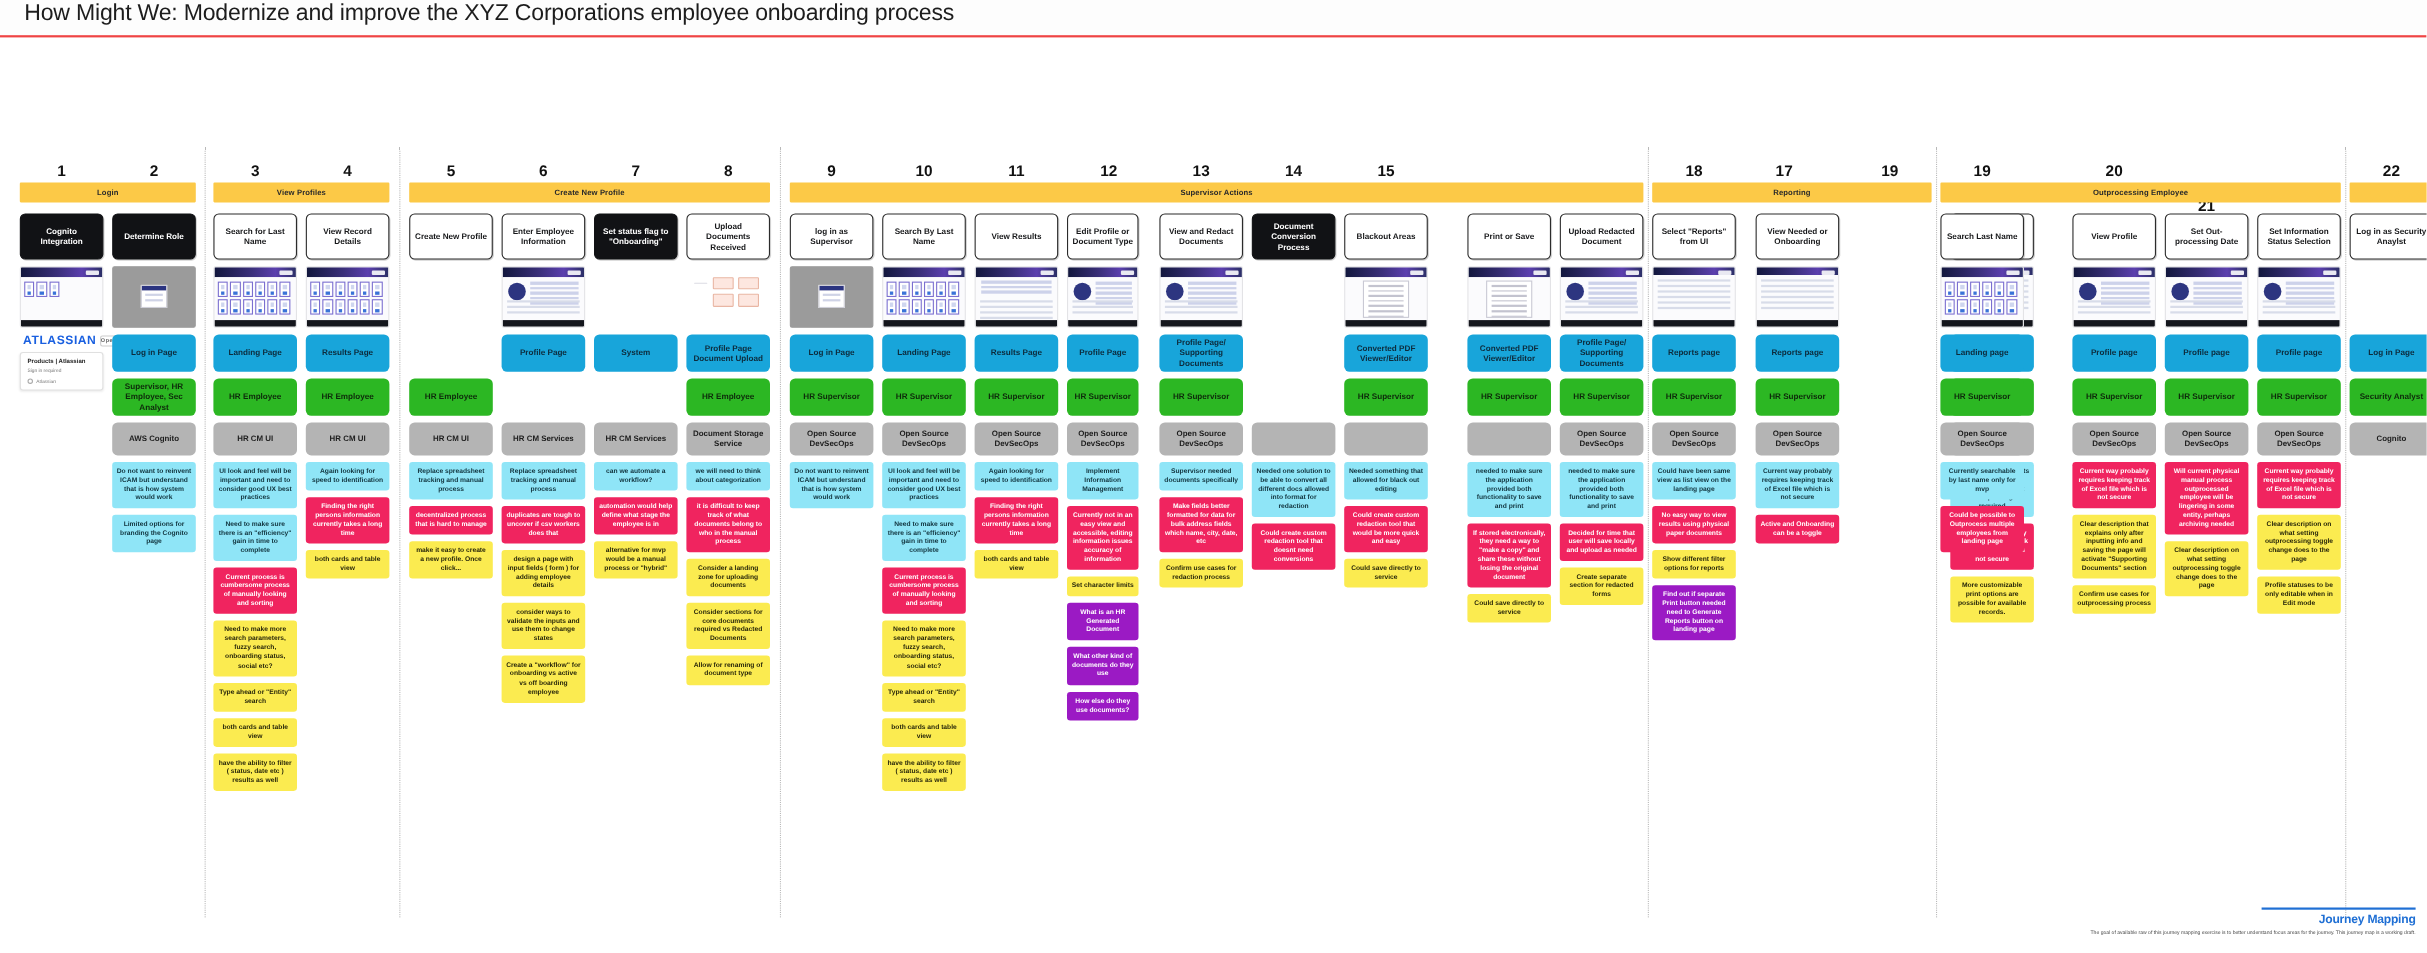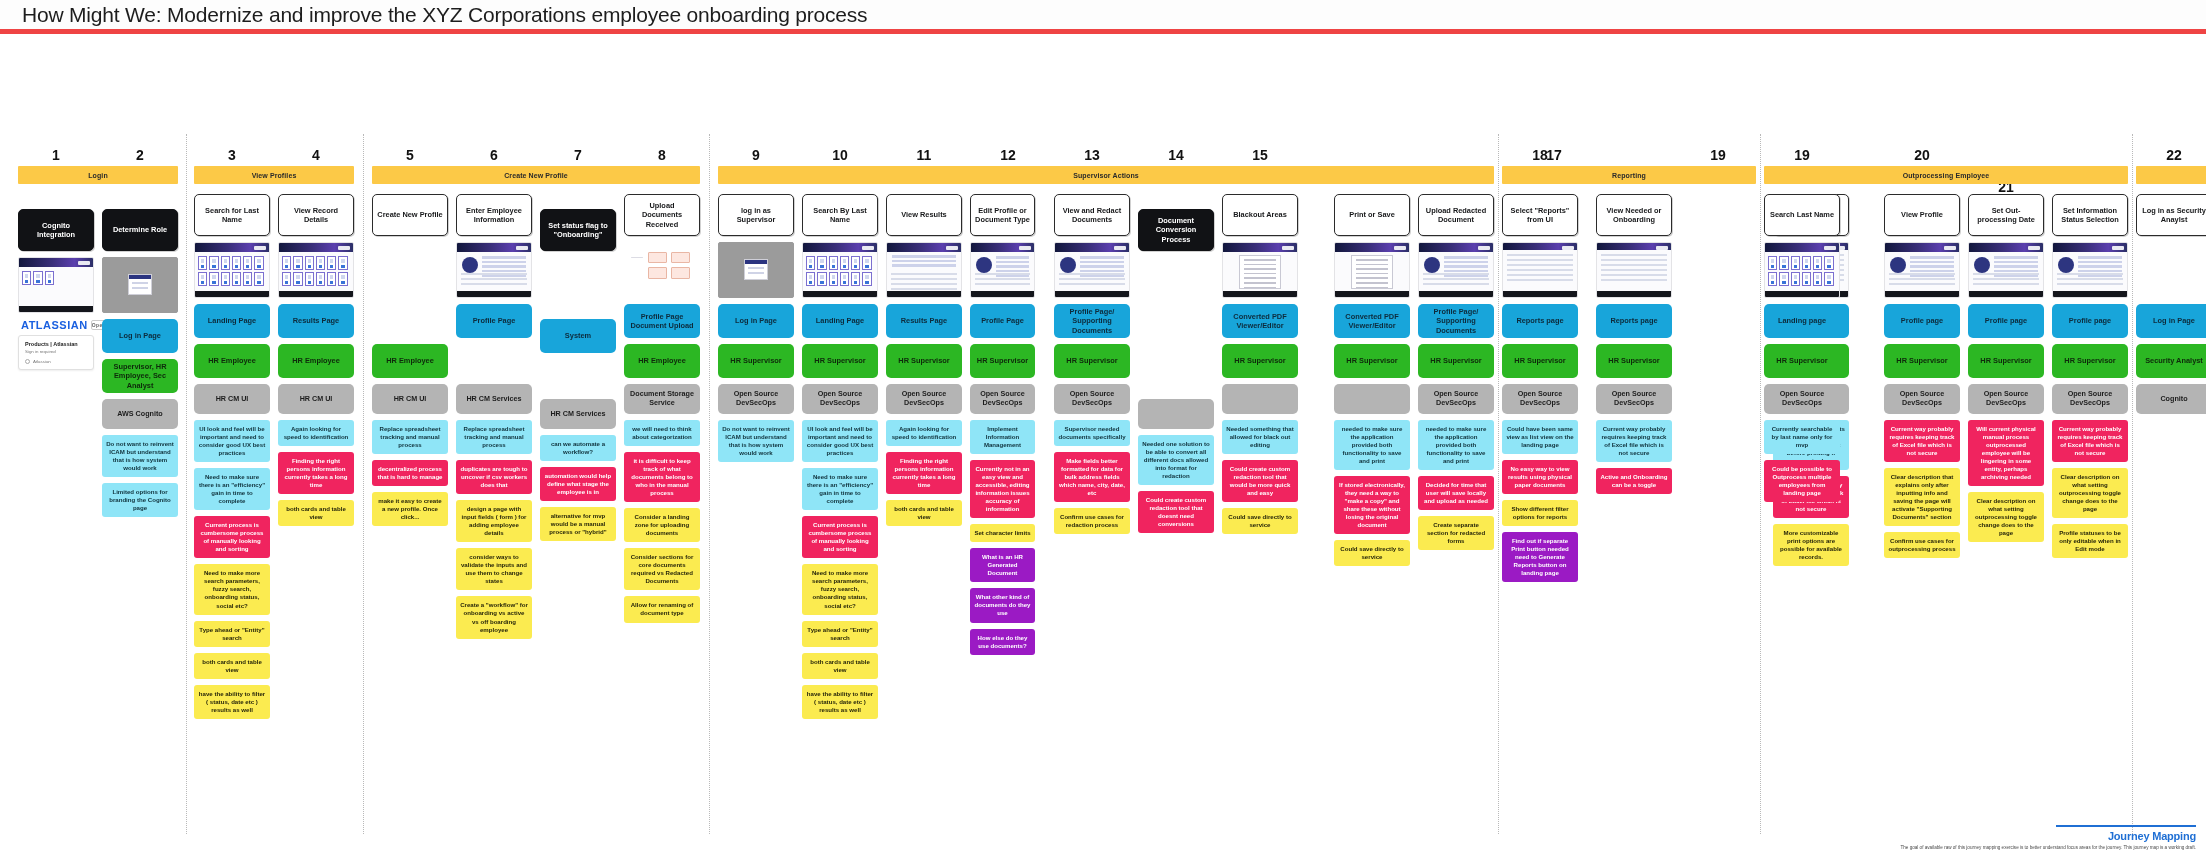--- a/index.html
+++ b/index.html
@@ -7,22 +7,22 @@
     width: 2206px; height: 866px;
     background: #ffffff;
     font-family: "Liberation Sans", sans-serif;
     overflow: hidden;
   }
   #board { position: relative; width: 2206px; height: 866px; background:#fff; }
 
   
   .title-bar {
     position: absolute; left: 0; top: 0; width: 2206px; height: 34px;
-    background: #fdfdfd; border-bottom: 5px solid #ef4444;
-    display: flex; align-items: center;
+    background: #fdfdfd; border-bottom: 2px solid #ef4444;
+    display: flex; align-items: flex-start;
   }
   .title-text {
     font-size: 21px; color: #1d1d1d; font-weight: 400;
     padding-left: 22px; letter-spacing: -0.2px; white-space: nowrap;
   }
 
   
   .grid { position: absolute; left: 0; top: 34px; width: 2206px; height: 832px; }
 
   .colnum {
@@ -46,21 +46,21 @@
   .card {
     width: 100%; border-radius: 5px; display: flex;
     align-items: center; justify-content: center; text-align: center;
     padding: 3px 4px; line-height: 1.22; margin-bottom: 6px;
   }
   .c-step {
     height: 42px; background: #ffffff; color: #17181a;
     border: 1.3px solid #2b2b2b; font-size: 7.4px; font-weight: 600;
     box-shadow: 1px 1px 0 rgba(0,0,0,.18);
   }
-  .c-step.dark { background:#111215; color:#fff; border-color:#111215;margin-top:15px; }
+  .c-step.dark { background:#111215; color:#fff; border-color:#111215; }
 
   .thumb {
     width: 100%; height: 56px; margin-bottom: 6px; border-radius: 2px;
     background: #f4f4f6; overflow: hidden; position: relative;
     border: 1px solid #e3e3e6;
   }
   .thumb.blank { background: transparent; border: none; }
   .thumb.grey  { background: #9b9b9b; border-color:#9b9b9b; }
   .tb-bar { position:absolute; left:0; top:0; width:100%; height:9px;
             background: linear-gradient(90deg,#12173d,#3a2f7a 45%,#5b3fae 75%,#2b2f66); }
@@ -146,21 +146,21 @@
       <div class="colnum" style="left: 540px; width: 76px;">7</div>
       <div class="colnum" style="left: 624px; width: 76px;">8</div>
       <div class="colnum" style="left: 718px; width: 76px;">9</div>
       <div class="colnum" style="left: 802px; width: 76px;">10</div>
       <div class="colnum" style="left: 886px; width: 76px;">11</div>
       <div class="colnum" style="left: 970px; width: 76px;">12</div>
       <div class="colnum" style="left: 1054px; width: 76px;">13</div>
       <div class="colnum" style="left: 1138px; width: 76px;">14</div>
       <div class="colnum" style="left: 1222px; width: 76px;">15</div>
       <div class="colnum" style="left: 1502px; width: 76px;">18</div>
-      <div class="colnum" style="left: 1516px; width: 76px;">17</div>
+      <div class="colnum" style="left: 1584px; width: 76px;">17</div>
       <div class="colnum" style="left: 1680px; width: 76px;">19</div>
       <div class="colnum" style="left: 1764px; width: 76px;">19</div>
       <div class="colnum" style="left: 1884px; width: 76px;">20</div>
       <div class="colnum" style="left: 1968px; width: 76px; margin-top: 32px;">21</div>
       <div class="colnum" style="left: 2136px; width: 76px;">22</div>
       <div class="phase-band" style="left: 18px; width: 160px;">
         <span>Login</span>
       </div>
       <div class="divider" style="left: 186px;"></div>
       <div class="phase-band" style="left: 194px; width: 160px;">

